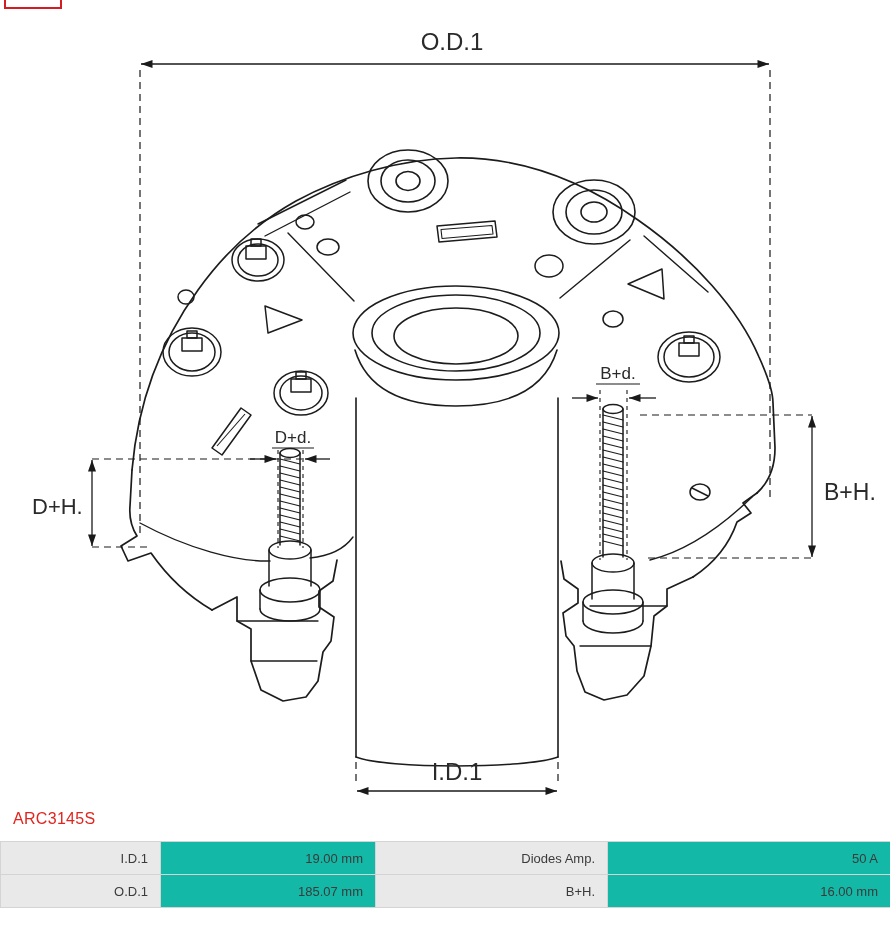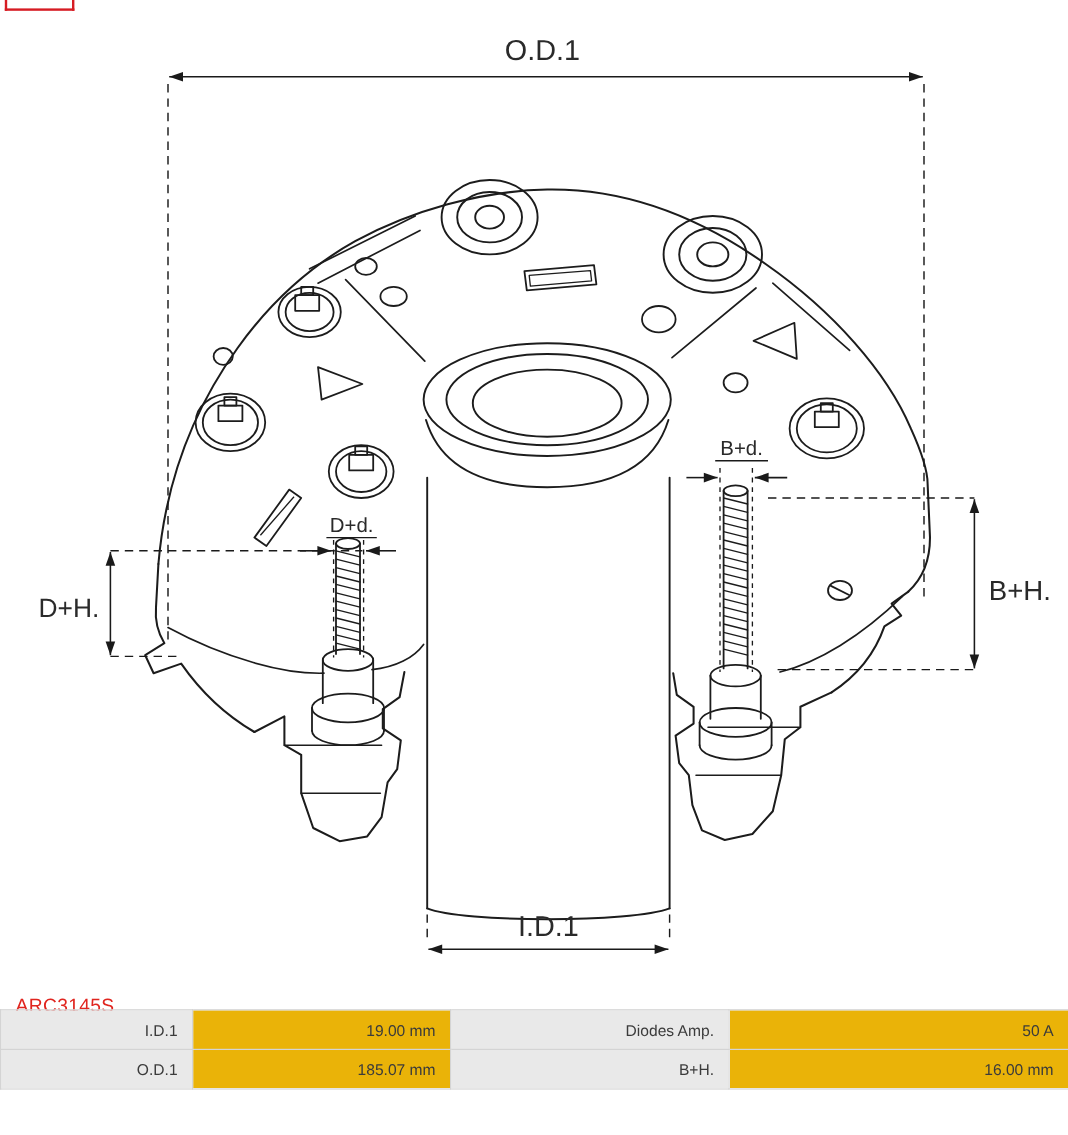--- a/index.html
+++ b/index.html
@@ -34,21 +34,21 @@
     width:890px; border-collapse:collapse; table-layout:fixed;
   }
   table.spec td {
     border:1px solid #d4d4d4;
     height:33px;
     font-size:13px;
     color:#3b3b3b;
     text-align:right;
     padding:0 12px;
     white-space:nowrap; overflow:hidden;
-    background:#eab308;
+    background:#14b8a6;
   }
   table.spec td.lbl { background:#e9e9e9; }
 </style>
 </head>
 <body>
 
 <div class="logo-frag" style="border-color: rgb(214, 28, 35);"></div>
 
 <div class="drawing">
 <svg width="890" height="806" viewBox="0 0 890 806">
@@ -174,21 +174,21 @@
     <text x="452" y="50" text-anchor="middle" font-size="24">O.D.1</text>
     <text x="457" y="780" text-anchor="middle" font-size="24">I.D.1</text>
     <text x="32" y="514" font-size="22">D+H.</text>
     <text x="824" y="500" font-size="23">B+H.</text>
     <text x="293" y="443" text-anchor="middle" font-size="17">D+d.</text>
     <text x="618" y="379" text-anchor="middle" font-size="17">B+d.</text>
   </g>
 </svg>
 </div>
 
-<div class="part-number" style="color: rgb(224, 37, 31); margin-top: 20px;">ARC3145S</div>
+<div class="part-number" style="color: rgb(224, 37, 31);">ARC3145S</div>
 
 <div class="spec-wrap">
   <table class="spec">
     <colgroup>
       <col style="width:160px">
         <col style="width:215px">
         <col style="width:232px">
         <col style="width:283px">
     </colgroup>
     <tbody>

